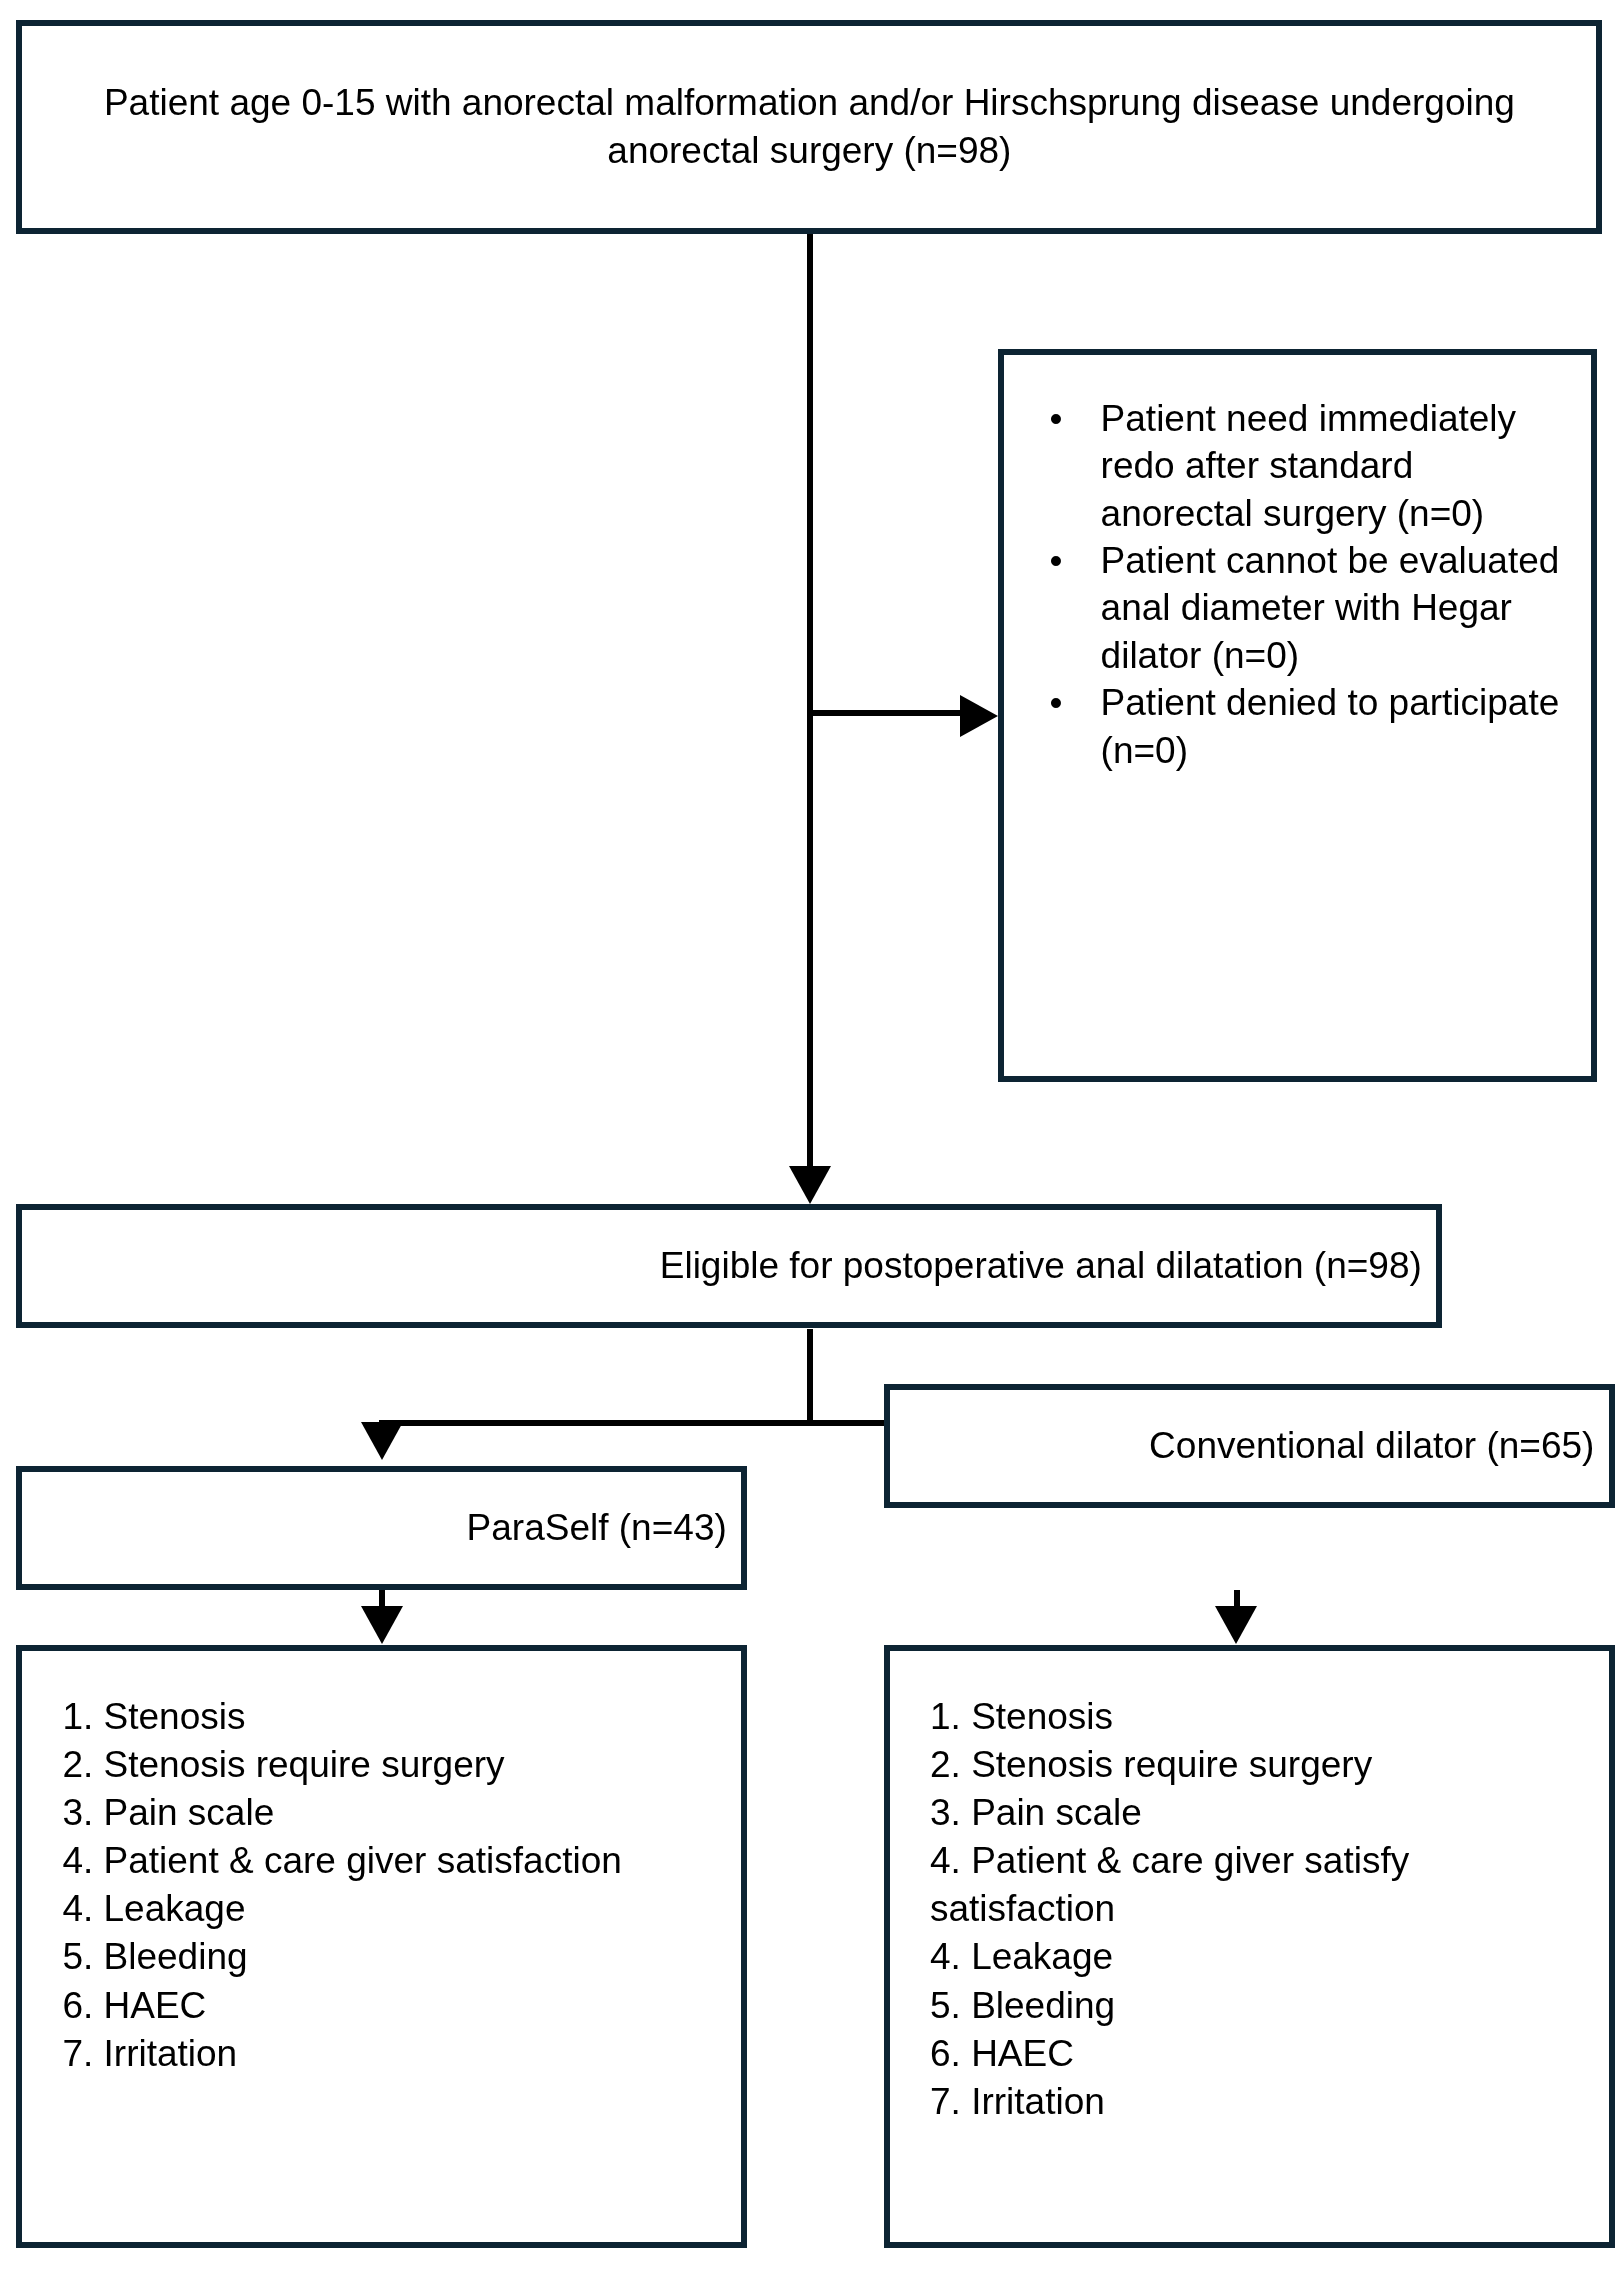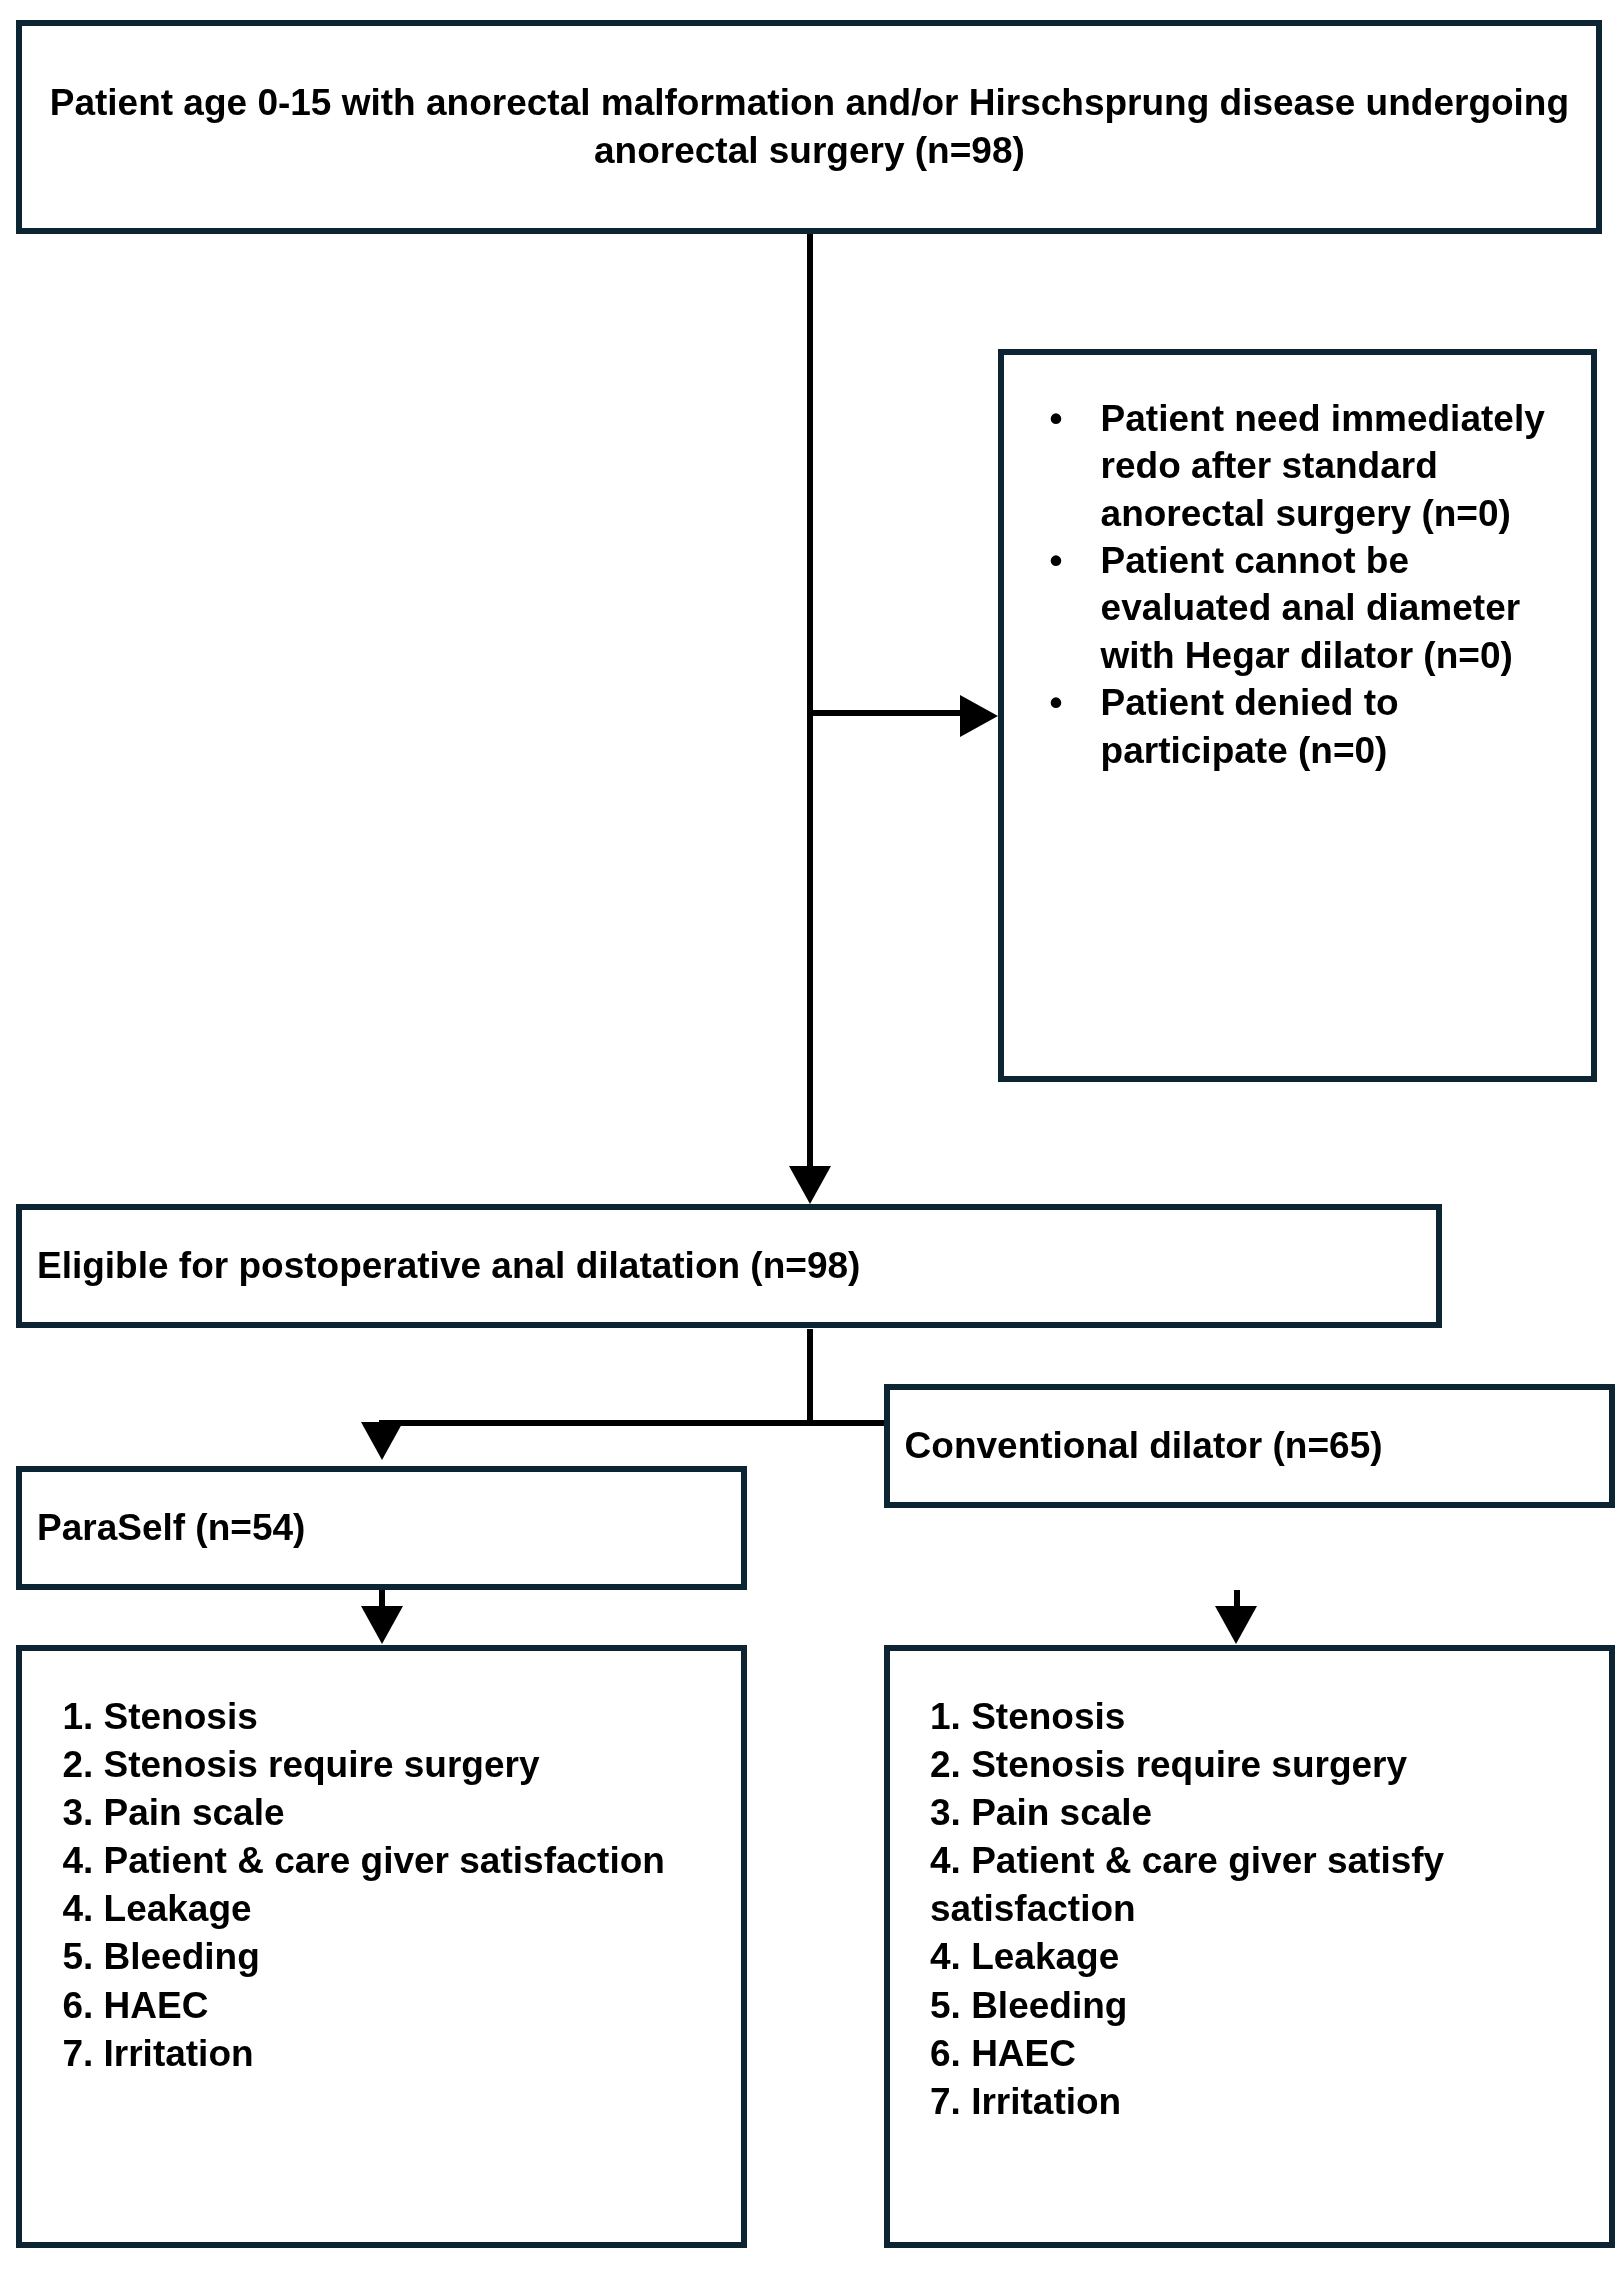--- a/index.html
+++ b/index.html
@@ -18,22 +18,21 @@
     background: #ffffff;
     overflow: hidden;
   }
   .node {
     position: absolute;
     box-sizing: border-box;
     background: #ffffff;
     border: 6.4px solid #0d2433;
     display: flex;
     align-items: center;
-    justify-content: flex-start;
-    font-weight: bold;
+    justify-content: flex-end;
   }
   .node .node-text {
     text-align: center;
     line-height: 1.30;
     padding: 0 14.6px;
   }
 
   
   #node-enrollment {
     left: 16.4px;
@@ -208,21 +207,21 @@
   </div>
 
   <div class="vline" id="conn-split-vertical"></div>
   <div class="hline" id="conn-split-horizontal"></div>
   <div class="vline" id="branch-left-vert"></div>
   <div class="vline" id="branch-right-vert"></div>
   <div class="arrow-down" id="branch-left-arrow"></div>
   <div class="arrow-down" id="branch-right-arrow"></div>
 
   <div class="node" id="node-arm-left">
-    <div class="node-text">ParaSelf (n=54)</div>
+    <div class="node-text">ParaSelf (n=43)</div>
   </div>
   <div class="node" id="node-arm-right">
     <div class="node-text">Conventional dilator (n=65)</div>
   </div>
 
   <div class="vline" id="conn-outL-vert"></div>
   <div class="arrow-down" id="conn-outL-arrow"></div>
   <div class="vline" id="conn-outR-vert"></div>
   <div class="arrow-down" id="conn-outR-arrow"></div>
 

